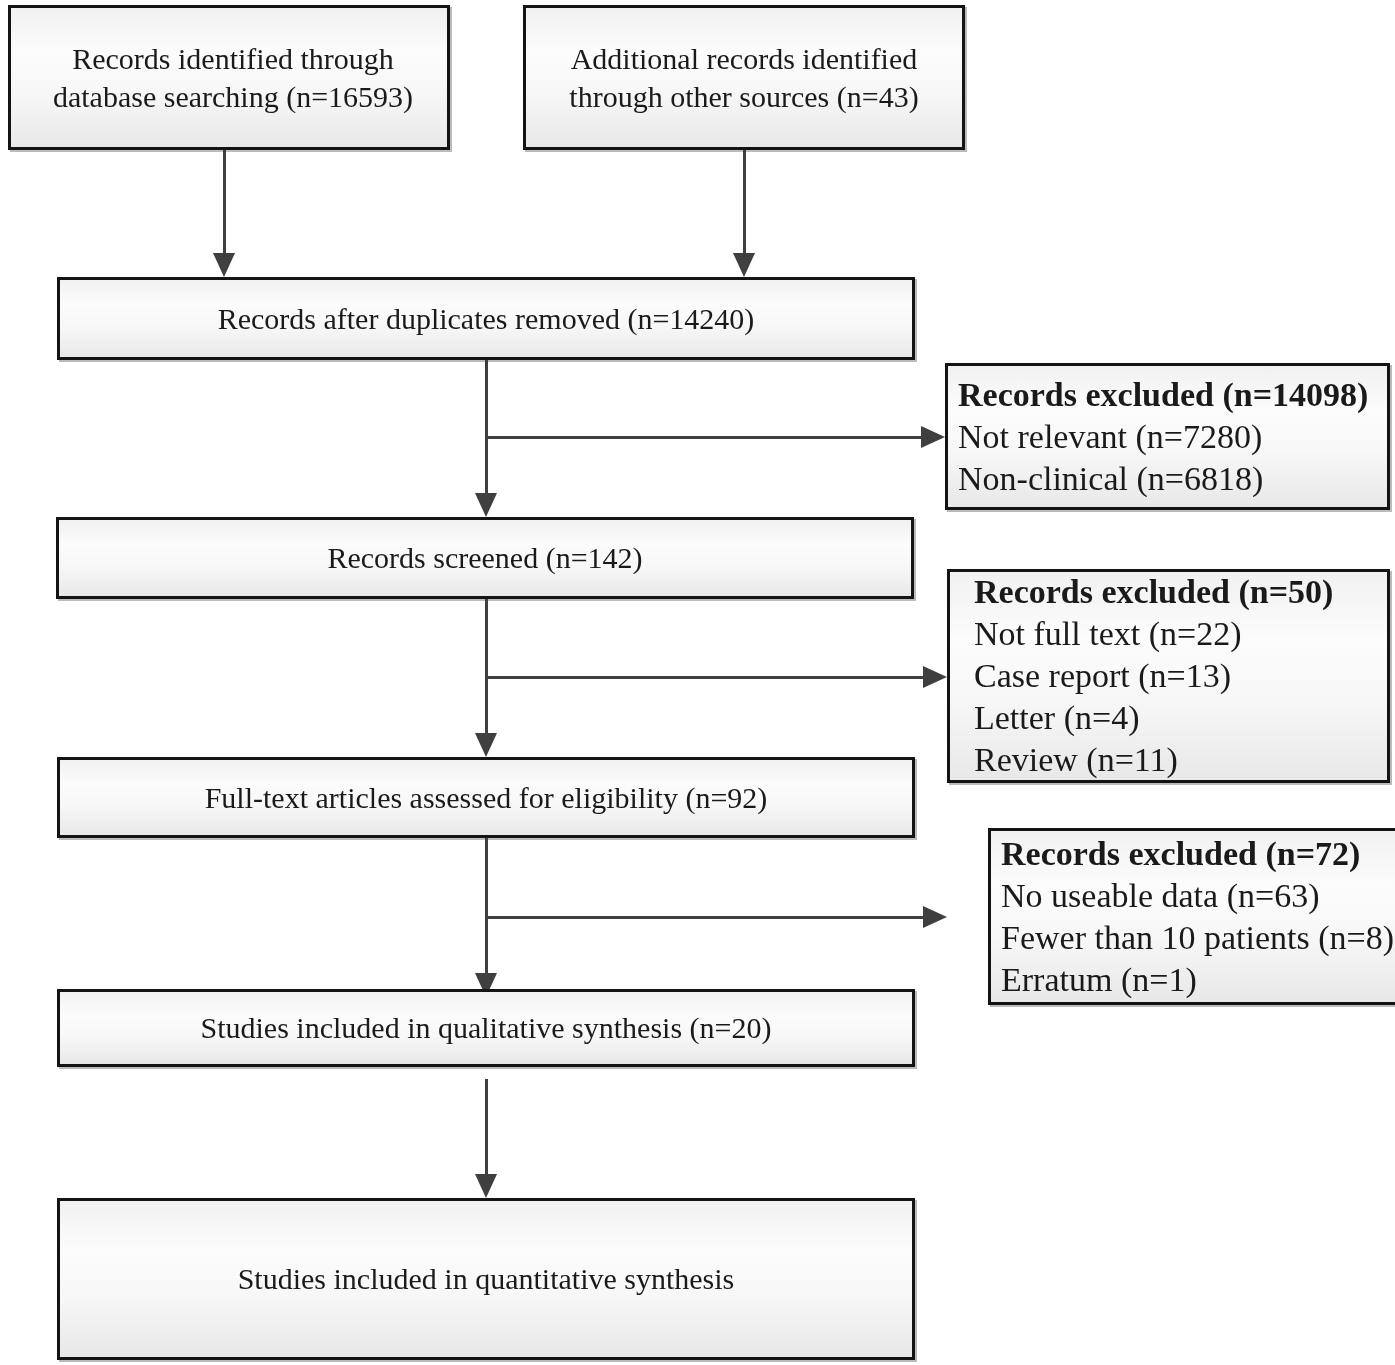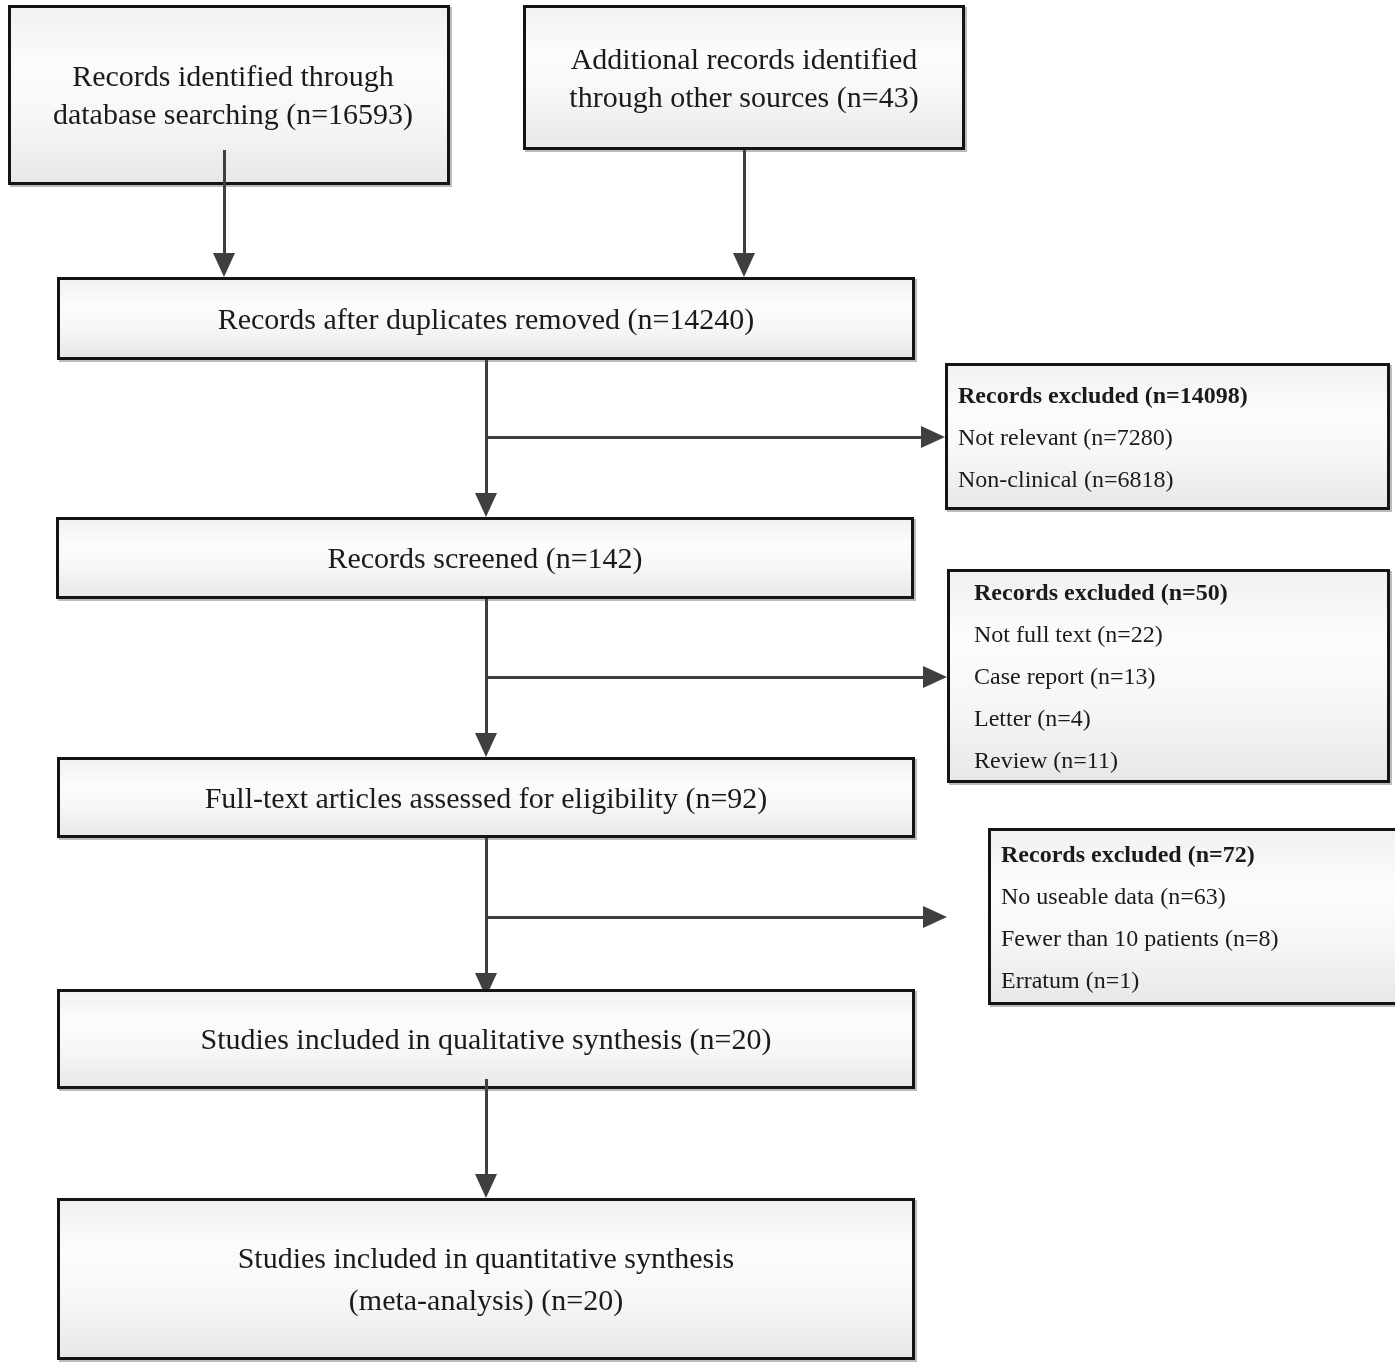--- a/index.html
+++ b/index.html
@@ -29,21 +29,21 @@
   .box.wide { line-height: 42px; }
   .excl {
     position: absolute;
     border: 3px solid #141414;
     background: linear-gradient(180deg, #f1f1f1 0%, #fcfcfc 32%, #f7f7f7 62%, #e8e8e8 100%);
     box-shadow: 2px 2px 0 rgba(30,30,30,0.30);
     display: flex;
     flex-direction: column;
     justify-content: center;
     padding: 2px 10px;
-    font-size: 24px;
+    font-size: 34px;
     line-height: 42px;
     text-align: left;
   }
   .excl .hdr { font-weight: bold; }
   .vline { position: absolute; width: 3px; background: #3f3f3f; }
   .hline { position: absolute; height: 3px; background: #3f3f3f; }
   .ah-down {
     position: absolute; width: 0; height: 0;
     border-left: 11px solid transparent;
     border-right: 11px solid transparent;
@@ -54,21 +54,21 @@
     border-top: 11px solid transparent;
     border-bottom: 11px solid transparent;
     border-left: 24px solid #3f3f3f;
   }
 </style>
 </head>
 <body>
 
 <div class="canvas">
 
-  <div class="box" style="left:8px; top:5px; width:442px; height:180px;padding-left:8px;">
+  <div class="box" style="left:8px; top:5px; width:442px; height:145px;padding-left:8px;">
     <div>Records identified through</div>
     <div>database searching (n=16593)</div>
   </div>
 
   <div class="box" style="left:523px; top:5px; width:442px; height:145px;">
     <div>Additional records identified</div>
     <div>through other sources (n=43)</div>
   </div>
 
   <div class="vline" style="left:223px; top:150px; height:106px;"></div>
@@ -118,25 +118,24 @@
   <div class="hline" style="left:486px; top:916px; width:438px;"></div>
   <div class="ah-right" style="left:923px; top:906px;"></div>
 
   <div class="excl" style="left:947px; top:828px; width:443px; height:177px;margin-left:41px;">
     <div class="hdr">Records excluded (n=72)</div>
     <div>No useable data (n=63)</div>
     <div>Fewer than 10 patients (n=8)</div>
     <div>Erratum (n=1)</div>
   </div>
 
-  <div class="box" style="left:57px; top:989px; width:858px; height:100px;text-align:right;">
+  <div class="box" style="left:57px; top:989px; width:858px; height:78px;text-align:right;">
     <div>Studies included in qualitative synthesis (n=20)</div>
   </div>
 
   <div class="vline" style="left:485px; top:1079px; height:97px;"></div>
   <div class="ah-down" style="left:475px; top:1174px;"></div>
 
   <div class="box wide" style="left:57px; top:1198px; width:858px; height:162px;">
     <div>Studies included in quantitative synthesis</div>
-    <div>(meta-analysis) (n=20)</div>
   </div>
 
 </div>
 
 </body></html>

